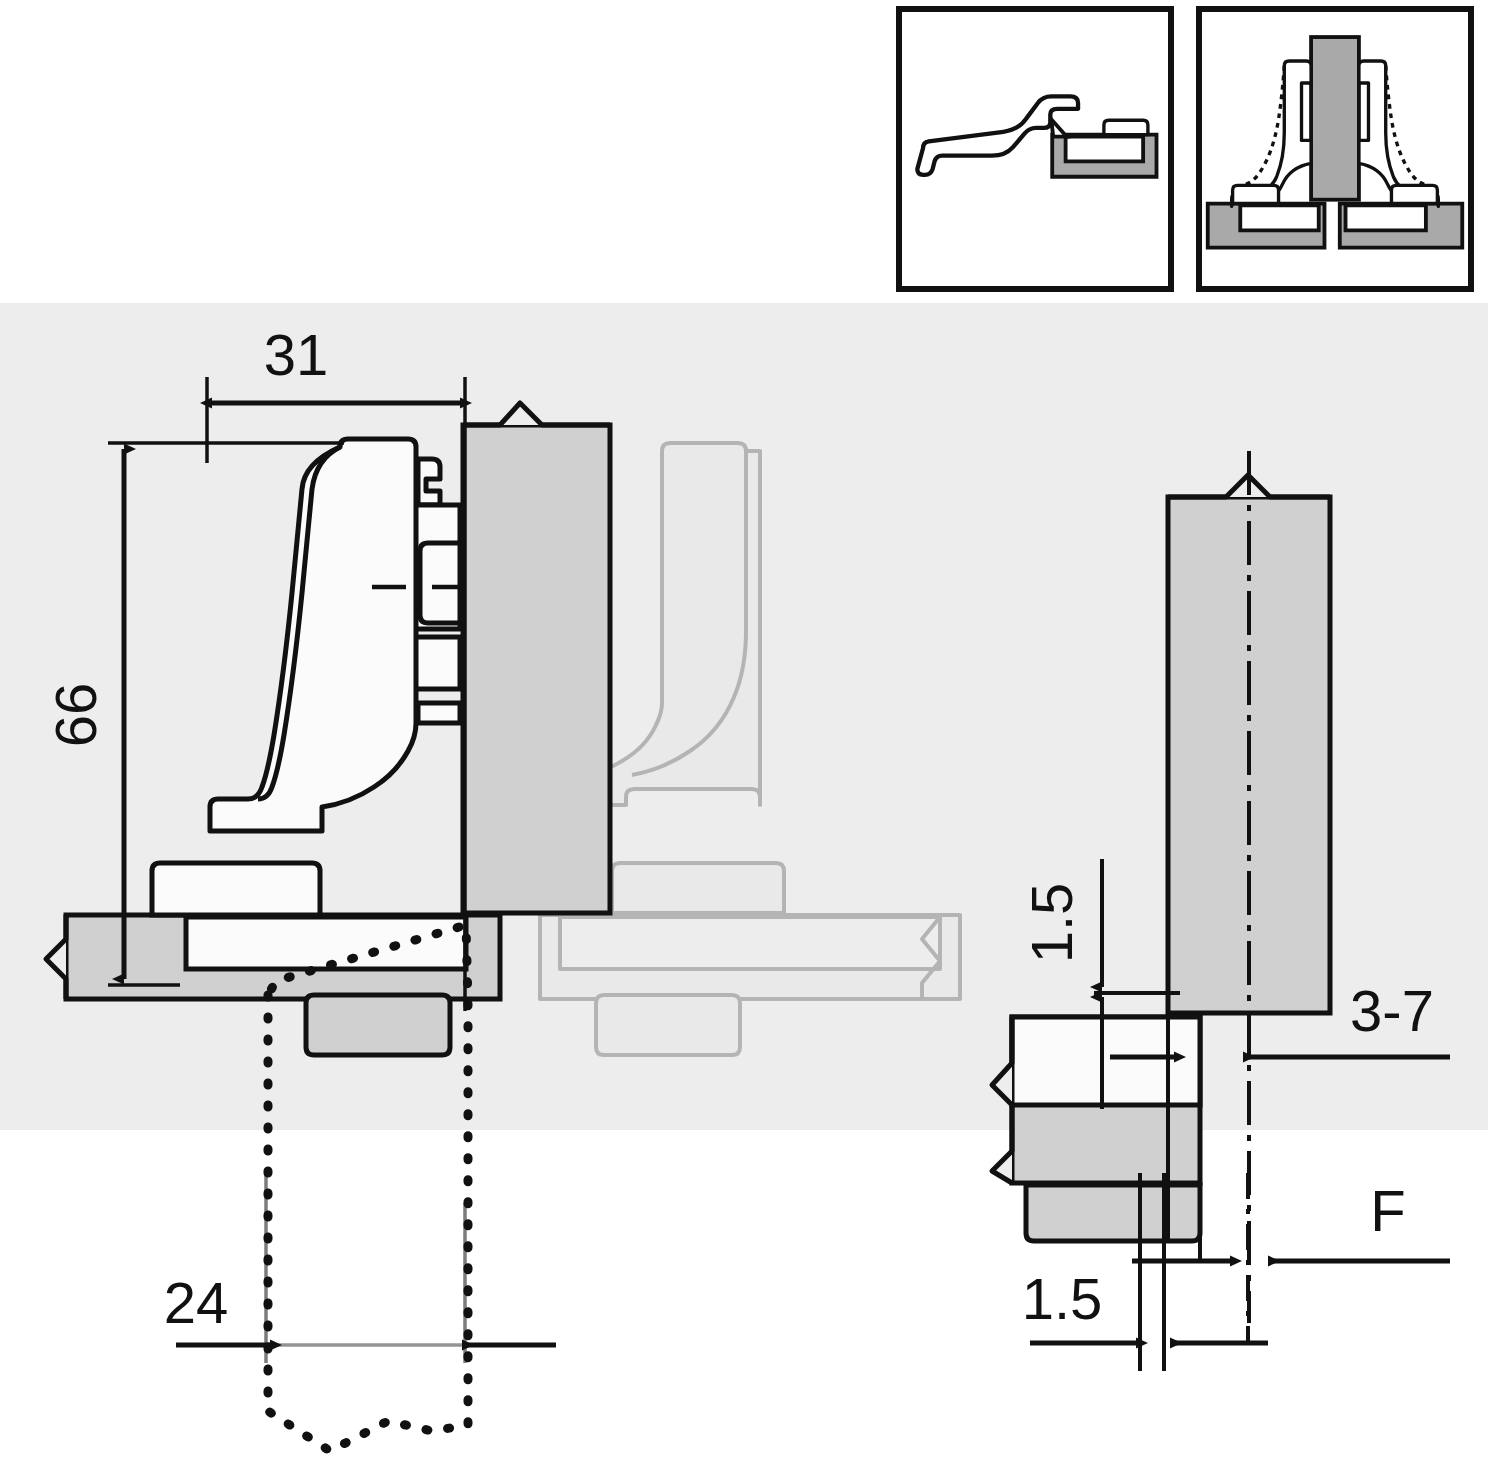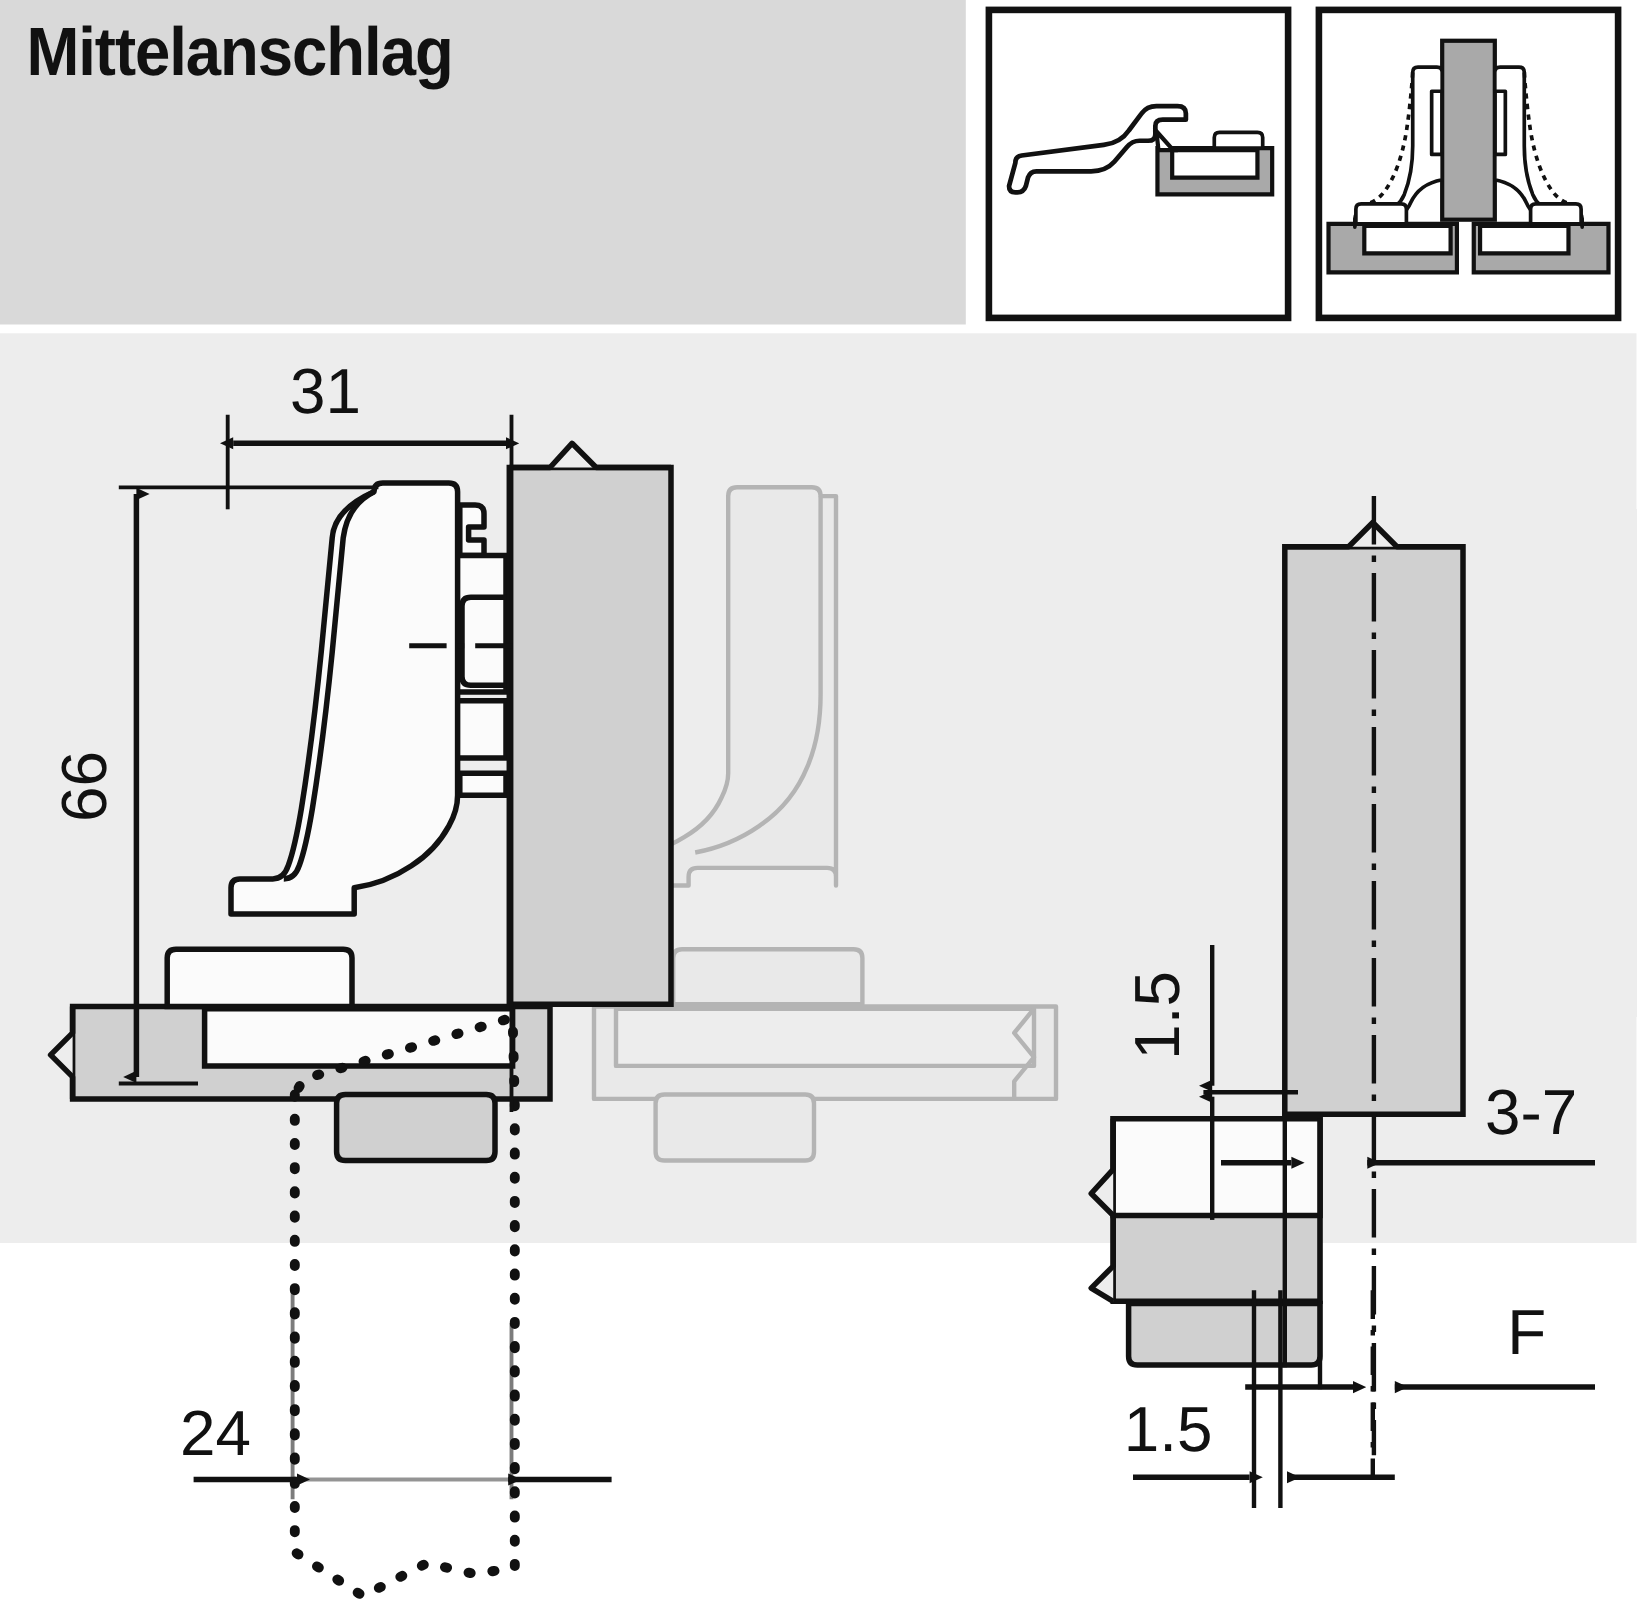--- a/index.html
+++ b/index.html
@@ -63,23 +63,20 @@
     font-family: "Liberation Sans", sans-serif;
     font-size: 58px;
     fill: #111111;
   }
 </style>
 </head>
 <body>
 
 <div id="page">
 
-  <div id="header-panel">
-    <div id="page-title">Mittelanschlag</div>
-  </div>
 
   <div class="icon-box" id="icon-box-1">
     <svg viewBox="0 0 278 286" preserveAspectRatio="xMidYMid meet">
 
       <path d="M157,128 L157,172 L266,172 L266,128 Z" fill="#a9a9a9" stroke="#111" stroke-width="4"></path>
 
       <path d="M171,130 L171,156 L252,156 L252,130 Z" fill="#ffffff" stroke="#111" stroke-width="4"></path>
 
       <path d="M211,118 q0,-5 5,-5 l36,0 q5,0 5,5 l0,10 l-46,0 Z" fill="#ffffff" stroke="#111" stroke-width="3.5"></path>
 

